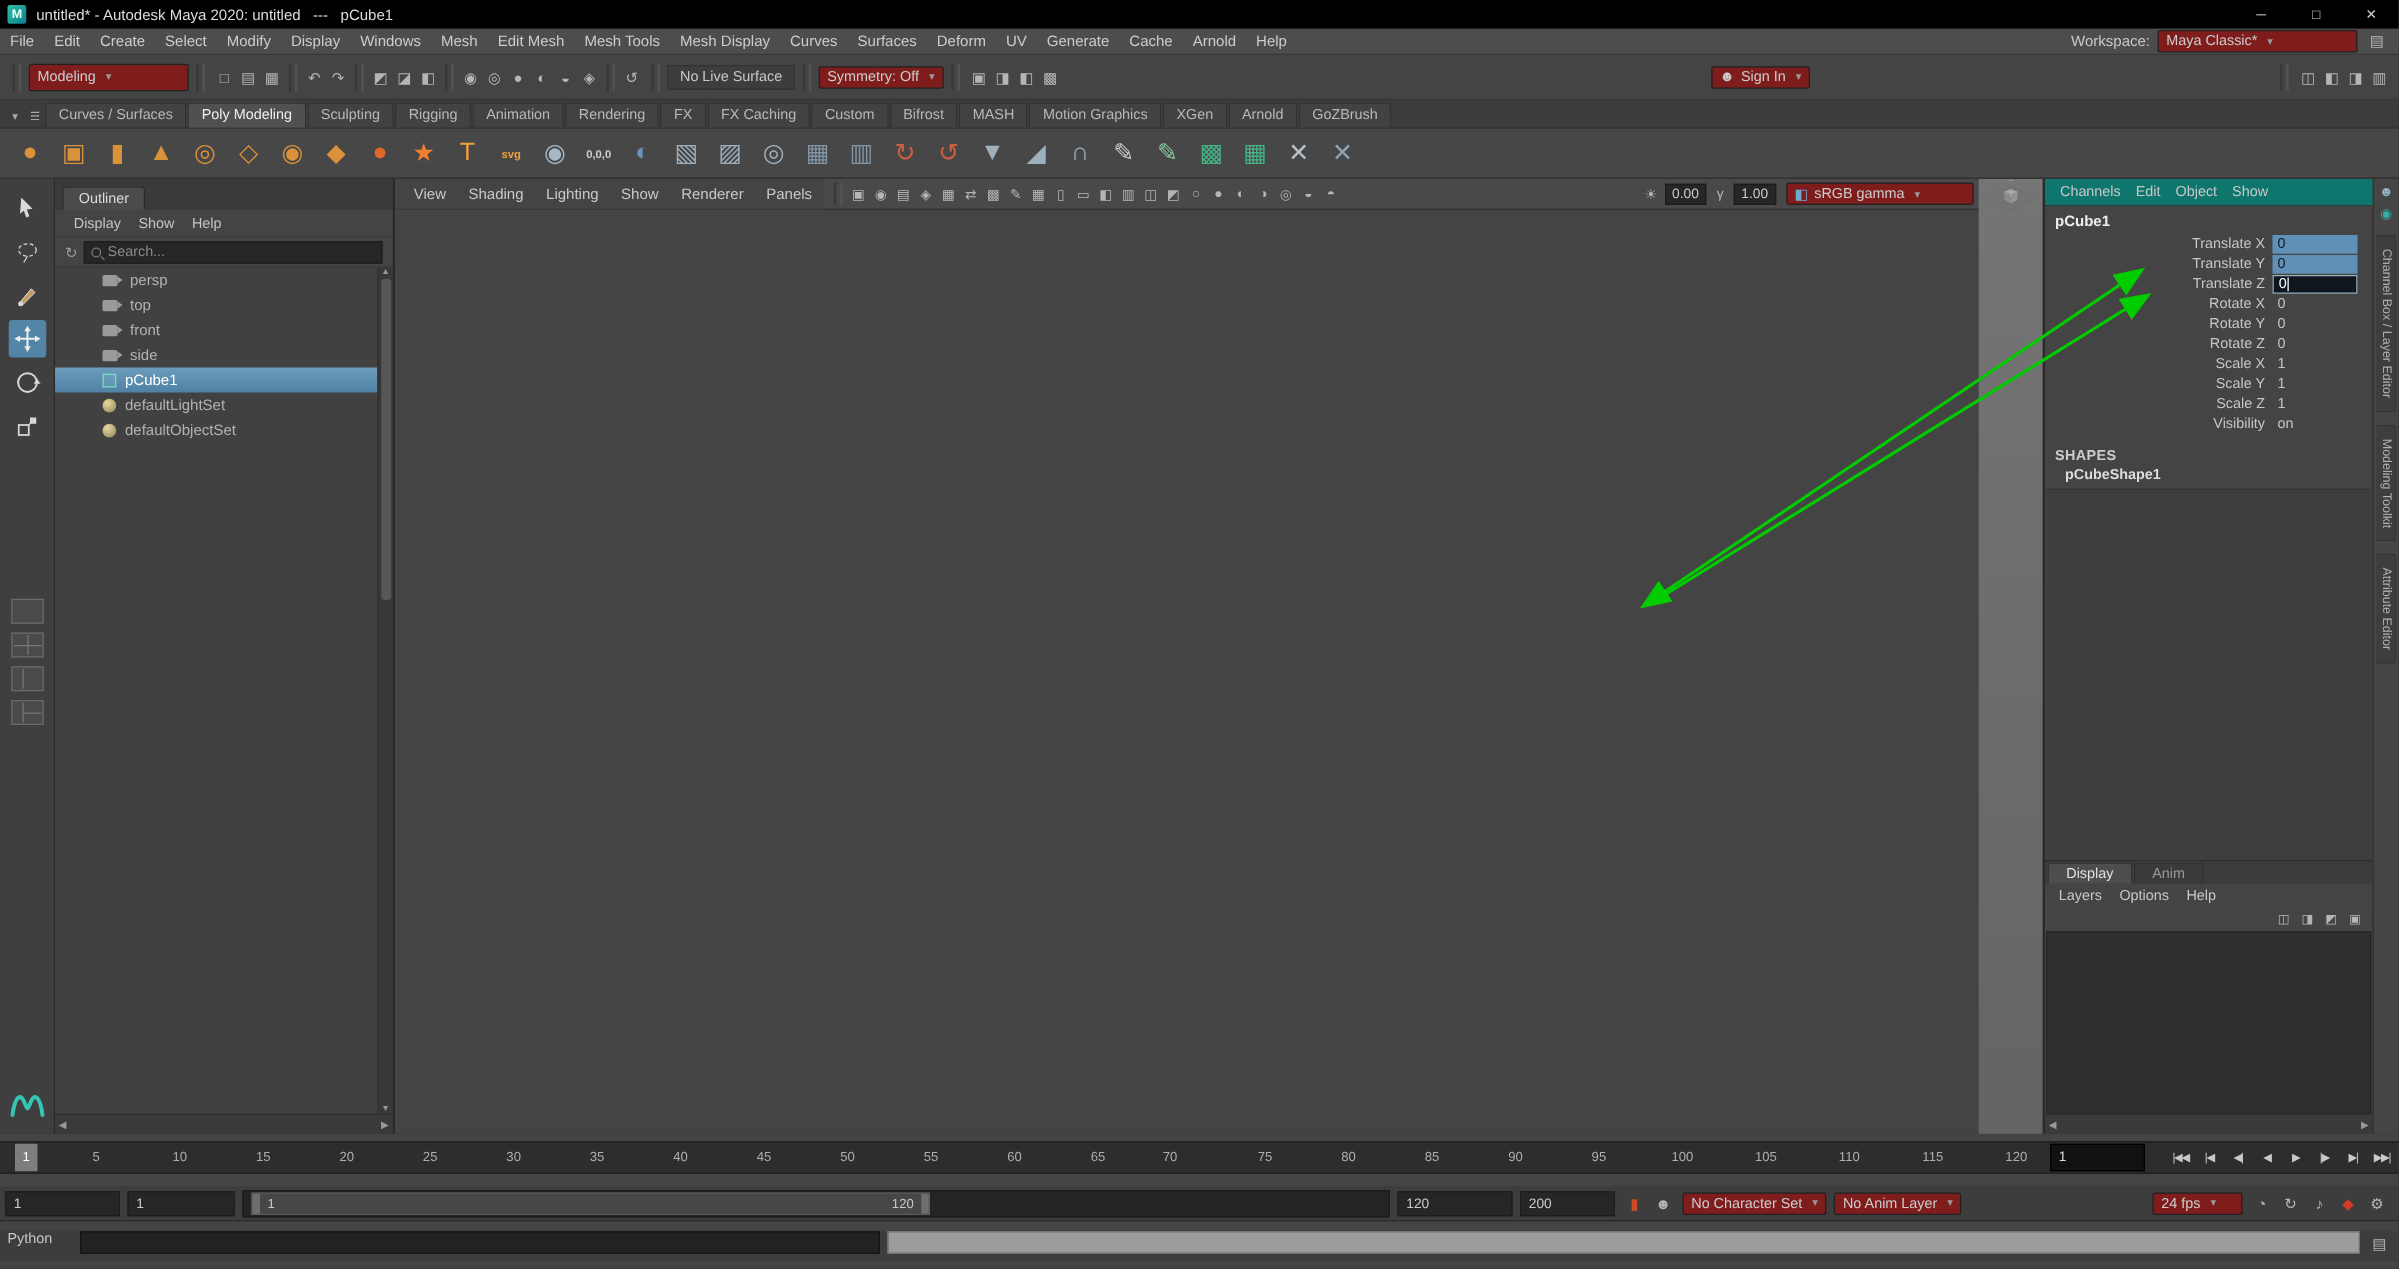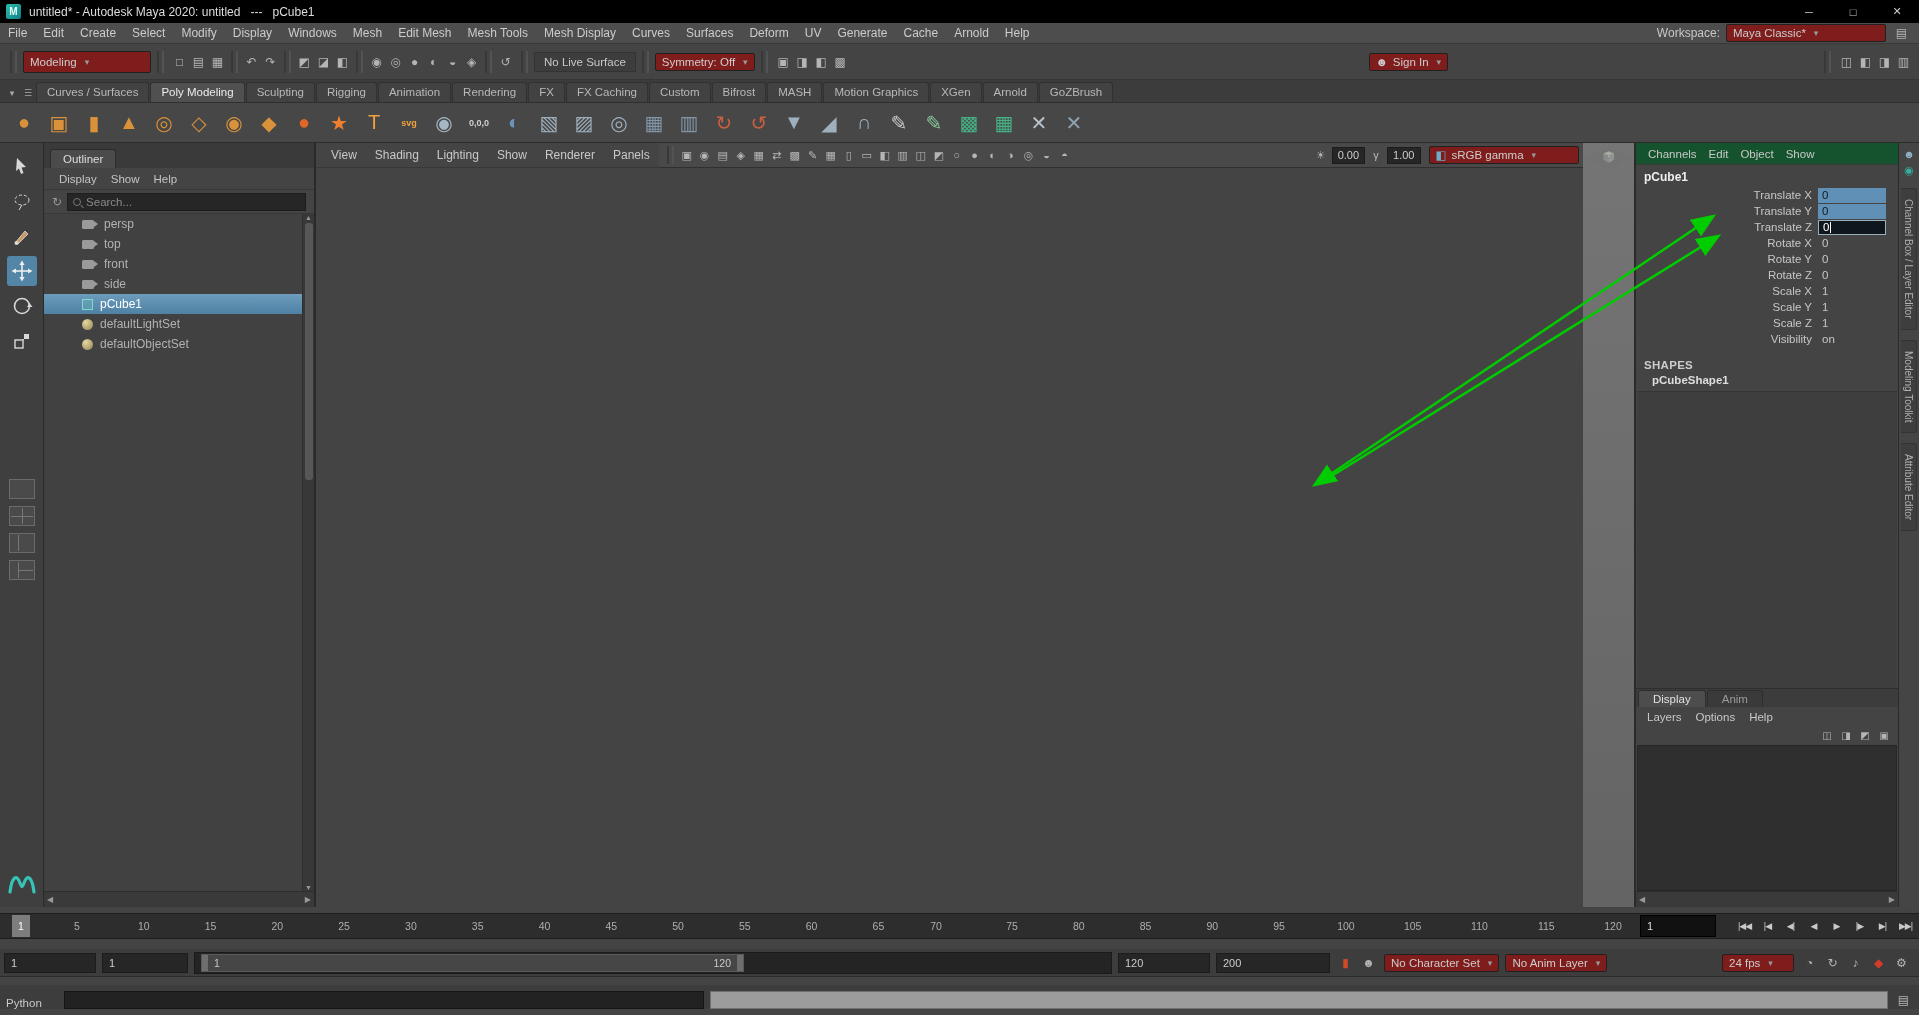--- a/index.html
+++ b/index.html
@@ -78,21 +78,21 @@
 .vp-menus span{padding:0 9px;font-size:12px}
 .vp-toolbar{height:25px;display:flex;align-items:center;background:#494949;border-bottom:1px solid #303030;padding:0 4px;flex:none}
 .vp-toolbar .icon16{width:18px;font-size:11px}
 .vp-field{background:#262626;border:1px solid #1c1c1c;height:17px;padding:0 5px;font-size:11px;display:flex;align-items:center;color:#ccc;margin:0 2px}
 .vp-gap{width:238px}
 .vp-canvas{flex:1;position:relative;background:linear-gradient(#757575,#646464)}
 .vp-canvas svg{position:absolute;inset:0}
 
 
 .channelbox{width:263px;flex:none;background:#444;display:flex;flex-direction:column;border-right:1px solid #2a2a2a}
-.cb-menus{height:22px;display:flex;align-items:center;padding-left:6px;background:#14532d;border-bottom:1px solid #3a3a3a;flex:none}
+.cb-menus{height:22px;display:flex;align-items:center;padding-left:6px;background:#0f766e;border-bottom:1px solid #3a3a3a;flex:none}
 .cb-menus span{padding:0 6px;font-size:11.5px}
 .cb-name{padding:5px 0 3px 8px;font-weight:bold;color:#eee;font-size:12px}
 .chrow{display:flex;align-items:center;height:16px}
 .chlabel{width:182px;text-align:right;padding-right:6px;font-size:11.5px;color:#c6c6c6}
 .chval{width:68px;height:15px;font-size:11.5px;display:flex;align-items:center;padding-left:4px;color:#c6c6c6}
 .chval.sel{background:#6090b5;color:#101820}
 .chval.edit{background:#10161d;border:1px solid #9ab0bd;color:#fff}
 .caret{display:inline-block;width:1px;height:11px;background:#fff;margin-left:1px}
 .cb-shapes{margin-top:12px;padding-left:8px;font-weight:bold;font-size:11.5px;color:#ccc;letter-spacing:.3px}
 .cb-shapename{padding:3px 0 5px 16px;font-weight:bold;font-size:11.5px;color:#ddd}
@@ -123,21 +123,21 @@
 
 .rangeslider{position:absolute;top:949px;height:28px;width:100%;background:#3d3d3d;border-bottom:1px solid #2a2a2a;display:flex;align-items:center;padding:0 4px;gap:6px;z-index:5}
 .rs-field{height:20px;background:#262626;border:1px solid #1c1c1c;display:flex;align-items:center;padding-left:6px;font-size:11px;color:#ccc;flex:none}
 .rs-track{width:918px;height:22px;background:#242424;border:1px solid #1a1a1a;position:relative;flex:none}
 .rs-bar{position:absolute;left:6px;top:1px;bottom:1px;width:543px;background:#464646;border:1px solid #5a5a5a;display:flex;align-items:center;justify-content:space-between;padding:0 12px;font-size:10.5px;color:#c9c9c9}
 .rs-bar::before,.rs-bar::after{content:"";position:absolute;top:0;bottom:0;width:6px;background:#6e6e6e}
 .rs-bar::before{left:0}.rs-bar::after{right:0}
 .rs-spacer{flex:1}
 
 
-.commandline{position:absolute;top:985px;height:24px;width:100%;background:#3d3d3d;display:flex;align-items:flex-end;gap:6px;padding:0 6px;z-index:5}
+.commandline{position:absolute;top:985px;height:24px;width:100%;background:#3d3d3d;display:flex;align-items:flex-start;gap:6px;padding:0 6px;z-index:5}
 .cl-label{width:52px;font-size:11.5px;color:#c8c8c8;flex:none}
 .cl-input{width:640px;height:18px;background:#222;border:1px solid #151515;flex:none}
 .cl-output{flex:1;height:18px;background:#9c9c9c;border:1px solid #6f6f6f}
 
 
 .overlay-svg{position:absolute;inset:0;width:100%;height:100%;pointer-events:none;z-index:40}
 .annotation{position:absolute;left:1348px;top:282px;z-index:41;color:#00d800;font-weight:bold;font-size:13px;line-height:1.5;text-shadow:1px 1px 0 rgba(0,40,0,.55);letter-spacing:.2px;pointer-events:none}
 </style>
 </head>
 <body>
@@ -734,21 +734,21 @@
   <div class="rangeslider">
     <span class="rs-field" style="width:92px">1</span>
     <span class="rs-field" style="width:86px">1</span>
     <span class="rs-track">
       <span class="rs-bar">
         <span>1</span>
         <span>120</span>
       </span>
     </span>
     <span class="rs-field" style="width:92px">120</span>
-    <span class="rs-field" style="width:114px">200</span>
+    <span class="rs-field" style="width:76px">200</span>
     <span id="rs-pre-icons" style="display:flex;align-items:center;gap:4px">
         <span class="icon16" style="color: rgb(207, 74, 38);">▮</span>
         <span class="icon16">☻</span>
       </span>
     <span class="dd">
         <span>No Character Set</span>
       </span>
     <span class="dd">
         <span>No Anim Layer</span>
       </span>

